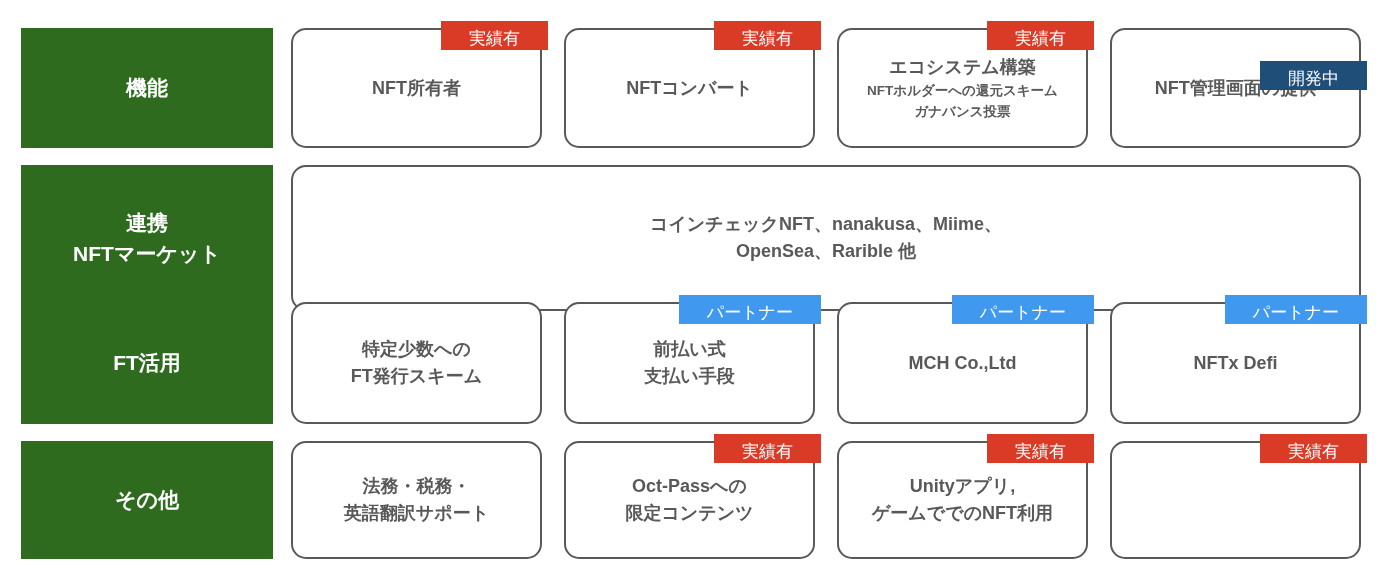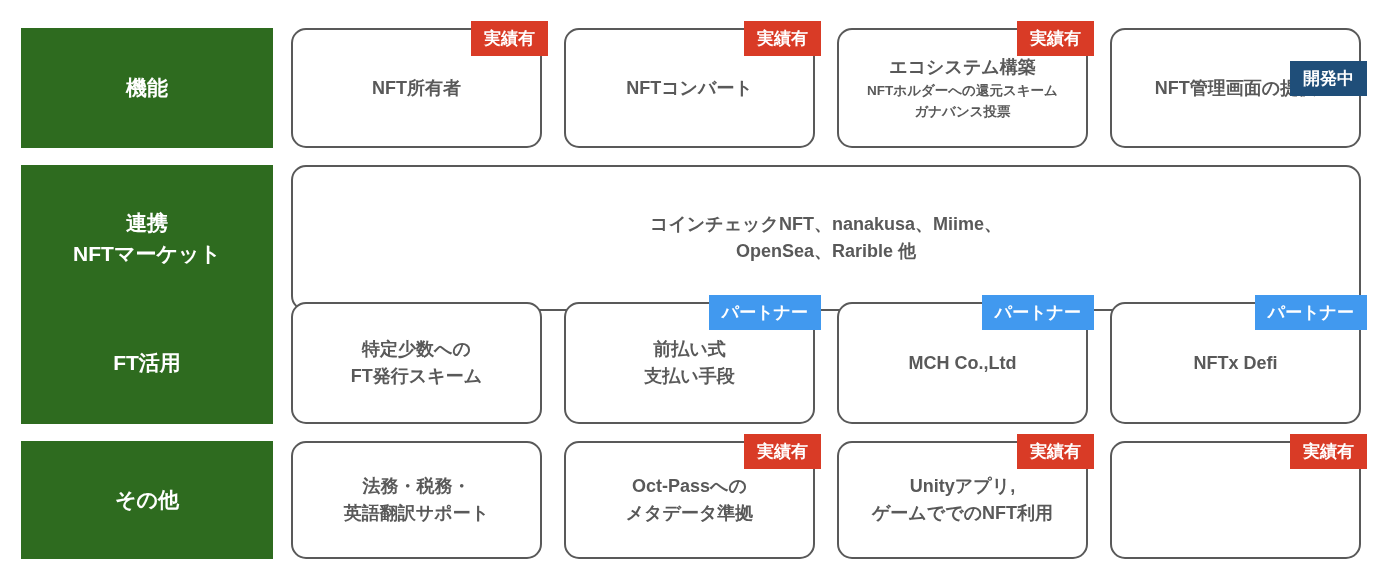--- a/index.html
+++ b/index.html
@@ -54,26 +54,26 @@
     color: var(--card-text, #595959);
     font-weight: bold;
   }
 
   .card .line  { font-size: 18px; line-height: 1.5; white-space: nowrap; }
   .card .sub   { font-size: 13.5px; line-height: 1.55; white-space: nowrap; }
 
   .badge {
     position: absolute;
     top: -9px; right: -8px;
-    height: 35px;
+    height: 29px;
     line-height: 35px;
-    padding: 0 13px;
+    padding: 0 28px;
     color: #ffffff;
     font-size: 17px;
-    font-weight: bold;
+    font-weight: normal;
     white-space: nowrap;
     z-index: 2;
   }
   .badge-red   { background: var(--badge-red,   #d93b26); }
   .badge-navy  { background: var(--badge-navy,  #1f4e79); margin-top: 40px; }
   .badge-green { background: var(--badge-green, #3fae3f); }
   .badge-blue  { background: var(--badge-blue,  #4199ef); }
 </style>
 </head>
 <body>
@@ -149,21 +149,21 @@
       <span>その他</span>
     </div>
     <div class="cards">
       <div class="card">
         <span class="line">法務・税務・</span>
         <span class="line">英語翻訳サポート</span>
       </div>
       <div class="card">
         <span class="badge badge-red">実績有</span>
         <span class="line">Oct-Passへの</span>
-        <span class="line">メタデータ準拠</span>
+        <span class="line">限定コンテンツ</span>
       </div>
       <div class="card">
         <span class="badge badge-red">実績有</span>
         <span class="line">Unityアプリ,</span>
         <span class="line">ゲームででのNFT利用</span>
       </div>
       <div class="card">
         <span class="badge badge-red">実績有</span>
       </div>
     </div>

